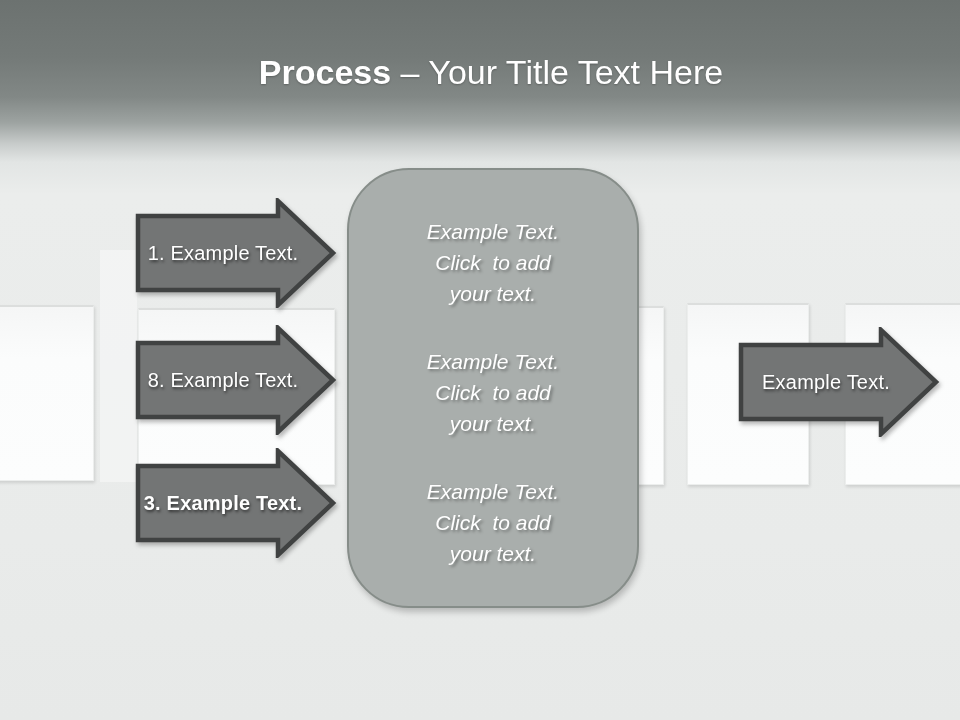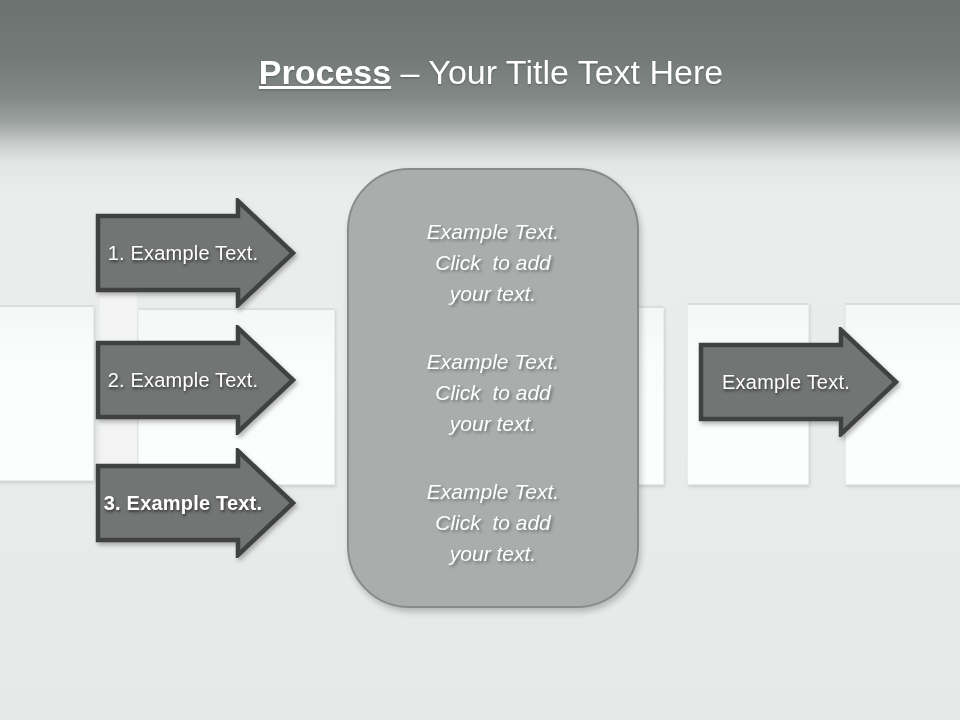--- a/index.html
+++ b/index.html
@@ -22,21 +22,21 @@
 
   
   .title{
     position:absolute;left:0;top:52px;width:100%;
     margin:0;text-align:center;
     font-size:34px;line-height:40px;font-weight:400;
     color:#ffffff;white-space:pre-wrap;
     text-shadow:0 1px 2px rgba(0,0,0,0.25);
     transform:translateX(11px);
   }
-  .title .bold{font-weight:700;text-decoration:underline;}
+  .title .bold{font-weight:700;}
 
   
   .frame{
     position:absolute;
     background:linear-gradient(180deg,#f5f6f6 0%,#fbfcfc 30%,#fcfdfd 100%);
     border:1px solid #eceeed;
     border-top:2px solid #dcdedd;
     box-shadow:1px 2px 3px rgba(0,0,0,0.12);
   }
   .frame-a{left:-40px;top:305px;width:132px;height:173px;}
@@ -46,20 +46,21 @@
   .frame-e{left:845px;top:303px;width:160px;height:179px;}
   .strip{
     position:absolute;left:100px;top:250px;width:37px;height:232px;
     background:rgba(255,255,255,0.4);
   }
 
   
   .arrow{
     position:absolute;width:202px;height:110px;
     filter:drop-shadow(2px 3px 2px rgba(50,50,50,0.35));
+    margin-left:40px;
   }
   .arrow svg{position:absolute;inset:0;width:100%;height:100%;}
   .arrow .arrow-label{
     position:absolute;inset:0;
     display:flex;align-items:center;justify-content:center;
     padding-right:26px;box-sizing:border-box;
     font-size:20px;color:#fff;letter-spacing:0.2px;
     text-shadow:1px 2px 3px rgba(0,0,0,0.55);
     white-space:nowrap;
   }
@@ -104,21 +105,21 @@
     <svg viewBox="0 0 202 110" preserveAspectRatio="none">
       <polygon points="3,18 143,18 143,3 198,55 143,107 143,92 3,92" stroke-width="4.5" stroke-linejoin="miter" fill="#737575" stroke="#404242"></polygon>
     </svg>
     <div class="arrow-label">1. Example Text.</div>
   </div>
 
   <div class="arrow arrow-2">
     <svg viewBox="0 0 202 110" preserveAspectRatio="none">
       <polygon points="3,18 143,18 143,3 198,55 143,107 143,92 3,92" stroke-width="4.5" stroke-linejoin="miter" fill="#737575" stroke="#404242"></polygon>
     </svg>
-    <div class="arrow-label">2. Example Text.</div>
+    <div class="arrow-label">8. Example Text.</div>
   </div>
 
   <div class="arrow arrow-3">
     <svg viewBox="0 0 202 110" preserveAspectRatio="none">
       <polygon points="3,18 143,18 143,3 198,55 143,107 143,92 3,92" stroke-width="4.5" stroke-linejoin="miter" fill="#737575" stroke="#404242"></polygon>
     </svg>
     <div class="arrow-label">3. Example Text.</div>
   </div>
 
   <div class="panel">

